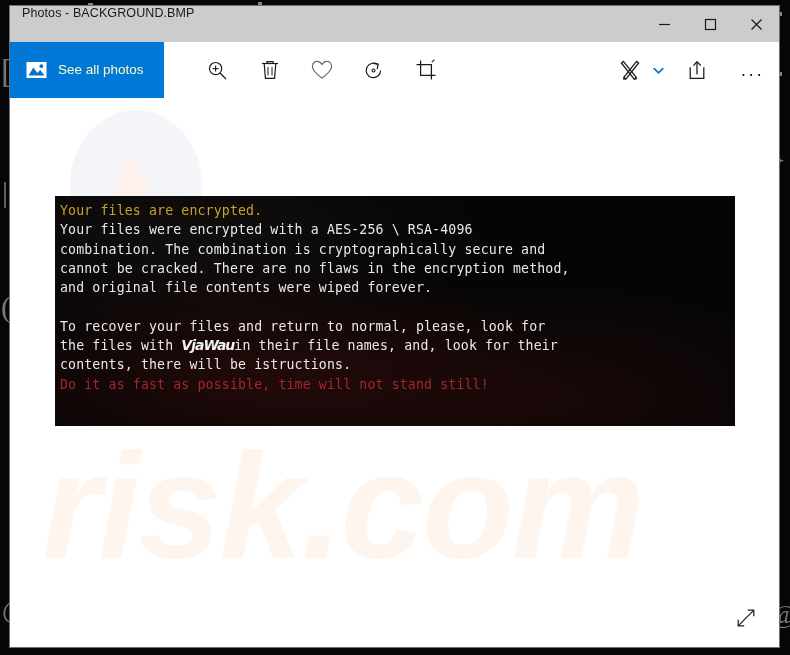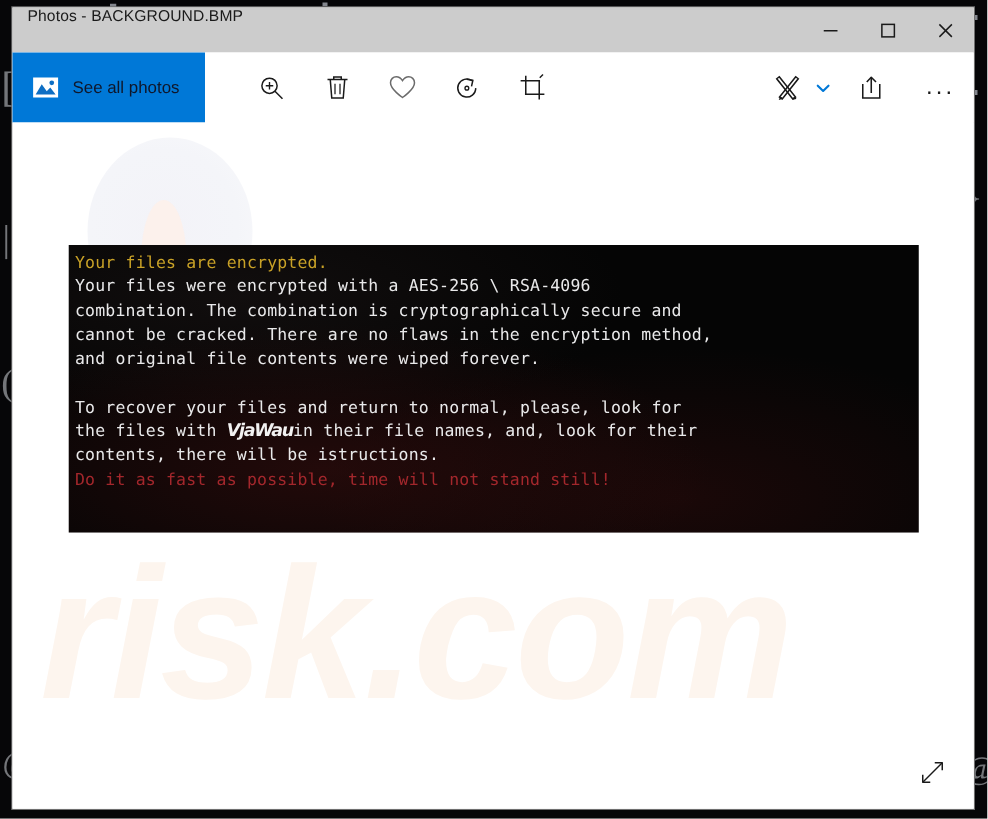--- a/index.html
+++ b/index.html
@@ -84,21 +84,21 @@
   #toolbar {
     height: 56px;
     background: #ffffff;
     display: flex;
     align-items: stretch;
     flex: 0 0 auto;
     position: relative;
   }
   #see-all-photos {
     background: #0078d7;
-    color: #0f172a;
+    color: #fef9c3;
     display: flex;
     align-items: center;
     gap: 11px;
     padding: 0 20px 0 16px;
     font-size: 13.5px;
     height: 100%;
     white-space: nowrap;
   }
   #see-all-photos .lbl { line-height: 1; }
 
@@ -162,21 +162,21 @@
     pointer-events: none;
     letter-spacing: -2px;
   }
   #wm-top {
     left: 118px;
     top: -6px;
     font-size: 168px;
     color: #f4f5f7;
   }
   #wm-bot {
-    left: 22px;
+    left: 32px;
     top: 322px;
     font-size: 150px;
     color: #fdf5ee;
   }
   #wm-blob {
     position: absolute;
     left: 60px;
     top: 12px;
     width: 132px;
     height: 150px;

